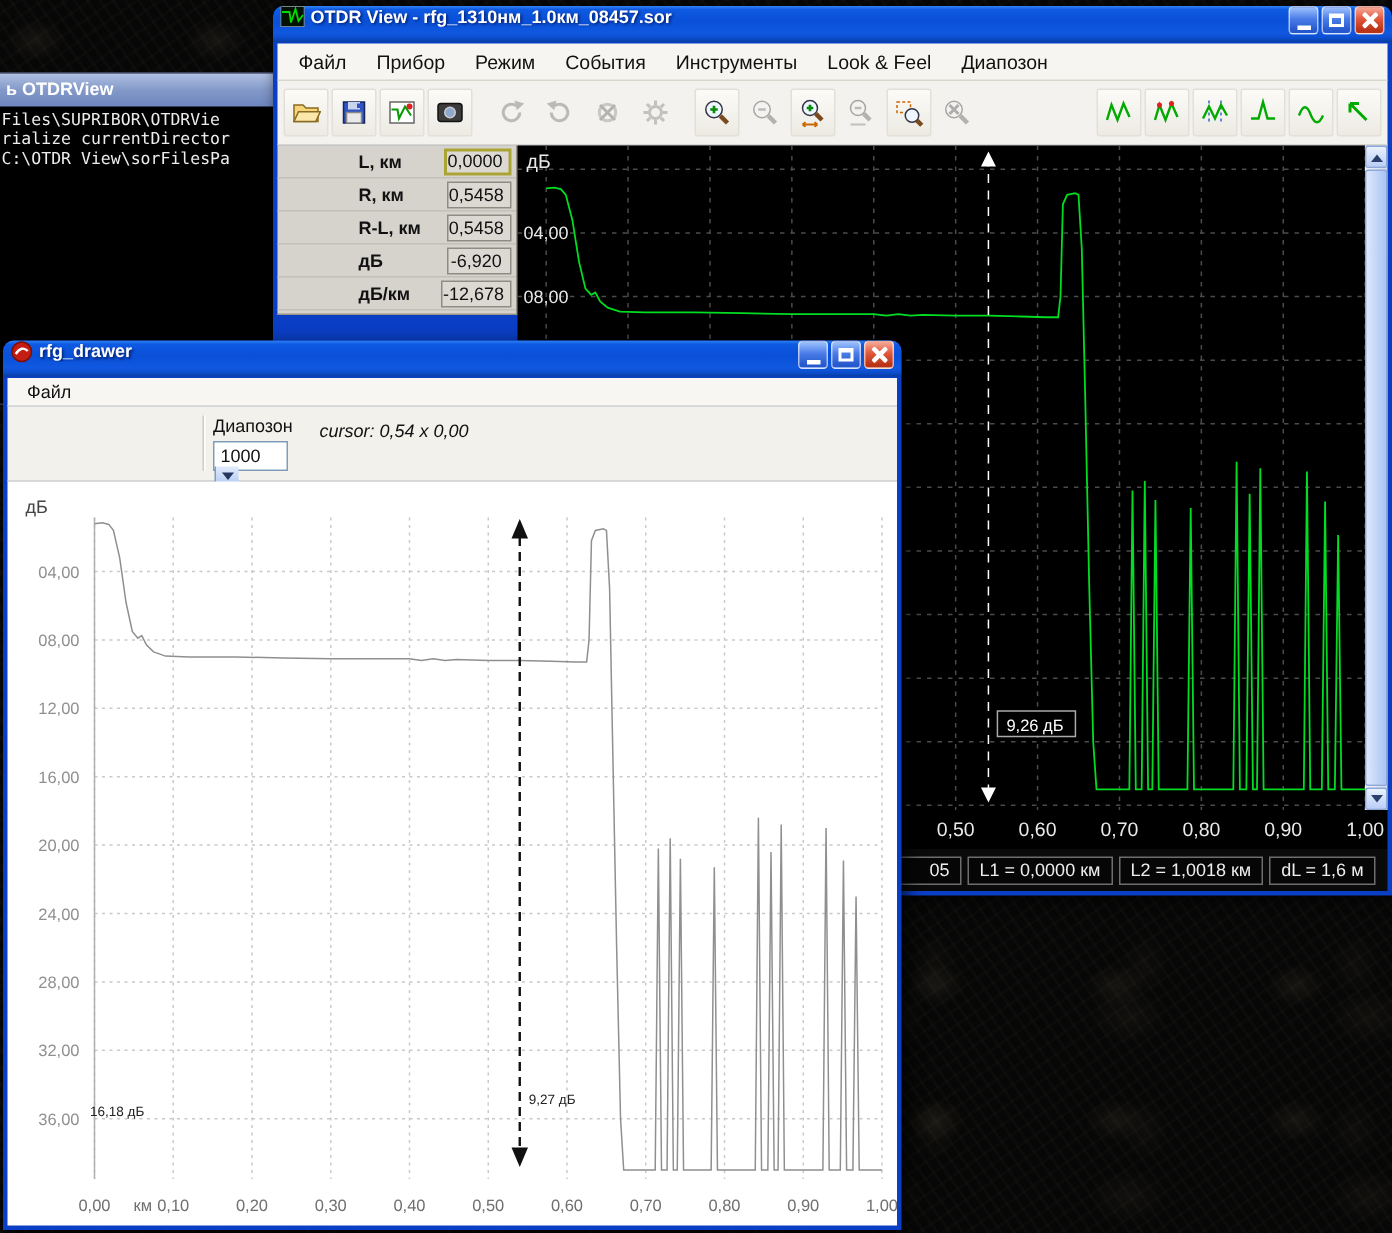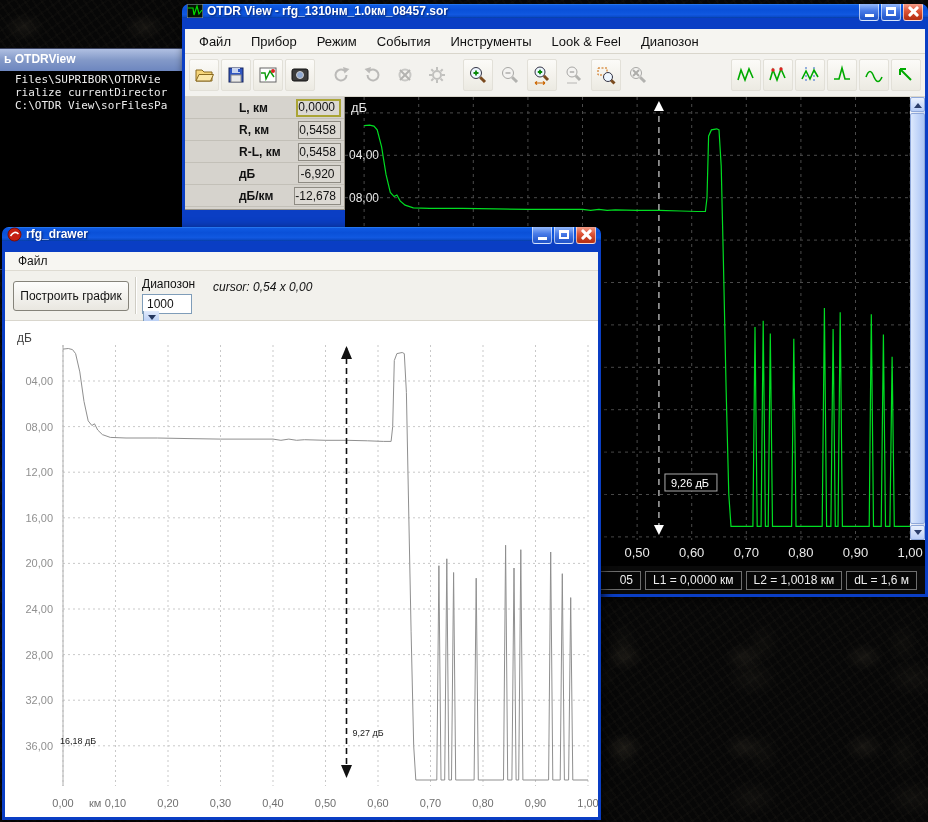--- a/index.html
+++ b/index.html
@@ -11,25 +11,25 @@
       radial-gradient(ellipse 22px 30px at 45% 85%, rgba(62,58,44,.14), transparent 70%),
       repeating-linear-gradient(55deg, rgba(58,52,40,.10) 0 2px, transparent 2px 7px),
       repeating-linear-gradient(-35deg, rgba(46,42,34,.10) 0 2px, transparent 2px 9px);
     background-size:120px 90px,160px 120px,140px 110px,auto,auto;}
   .win{position:absolute;}
   
   .console{left:0;top:48px;width:186px;height:222px;background:#000;border:1px solid #39415e;border-left:none;}
   .console-title{height:22px;background:linear-gradient(180deg,#b0c0e2 0%,#8399c8 50%,#6d86bf 100%);
     color:#fff;font-size:12px;font-weight:bold;padding:3px 4px;white-space:nowrap;overflow:hidden;}
   .console-body{font-family:"DejaVu Sans Mono",monospace;font-size:11px;line-height:13px;color:#ececec;
-    padding:2px 0 0 1px;white-space:pre;margin-left:14px;}
+    padding:2px 0 0 1px;white-space:pre;}
   
   .otdr{left:182px;top:4px;width:746px;height:593px;background:#0a3ec4;border-radius:7px 7px 0 0;overflow:hidden;box-shadow:2px 3px 9px rgba(0,0,0,.65);}
   .drawer{left:2px;top:227px;width:599px;height:593px;background:#0a3ec4;border-radius:7px 7px 0 0;overflow:hidden;box-shadow:3px 4px 12px rgba(0,0,0,.75);}
-  .titlebar{position:absolute;left:0;top:0;right:0;height:14px;display:flex;align-items:center;gap:4px;padding:0 5px;
+  .titlebar{position:absolute;left:0;top:0;right:0;height:24px;display:flex;align-items:flex-start;gap:4px;padding:0 5px;
     background:linear-gradient(180deg,#2f83f5 0%,#0f5ae2 10%,#0a50d8 40%,#0d55dd 62%,#1158e0 75%,#0b4ccc 90%,#073d9e 100%);
     border-radius:7px 7px 0 0;}
   .ttext{color:#fff;font-weight:bold;font-size:12px;text-shadow:1px 1px 2px rgba(0,25,100,.95);white-space:nowrap;overflow:hidden;flex:1;}
   .tbtns{display:flex;gap:2px;margin-left:auto;}
   .tb{width:20px;height:19px;border-radius:3px;border:1px solid rgba(255,255,255,.6);display:flex;align-items:center;justify-content:center;}
   .tb.min,.tb.max{background:linear-gradient(180deg,#9ec1fd 0%,#4a7ce8 45%,#2458cc 90%);}
   .tb.close{background:linear-gradient(180deg,#f6a997 0%,#e0573a 45%,#b93317 90%);}
   .g-min{width:9px;height:3px;background:#fff;margin-top:9px;}
   .g-max{width:10px;height:9px;border:2px solid #fff;border-top-width:3px;}
   .g-x{position:relative;width:13px;height:13px;}
@@ -423,21 +423,20 @@
           </span>
         <span class="tb close">
             <span class="g-x"></span>
           </span>
       </span>
     </div>
     <div class="dmenu">
       <span class="menu-item">Файл</span>
     </div>
     <div class="dcontrols">
-      <button class="build-btn">Построить график</button>
       <span class="vsep"></span>
       <div class="range-label">Диапозон</div>
       <div class="combo">
         <span class="combo-val">1000</span>
         <span class="combo-btn">
             <span class="cb-arr"></span>
           </span>
       </div>
       <div class="cursor-text">cursor: 0,54 x 0,00</div>
     </div>

